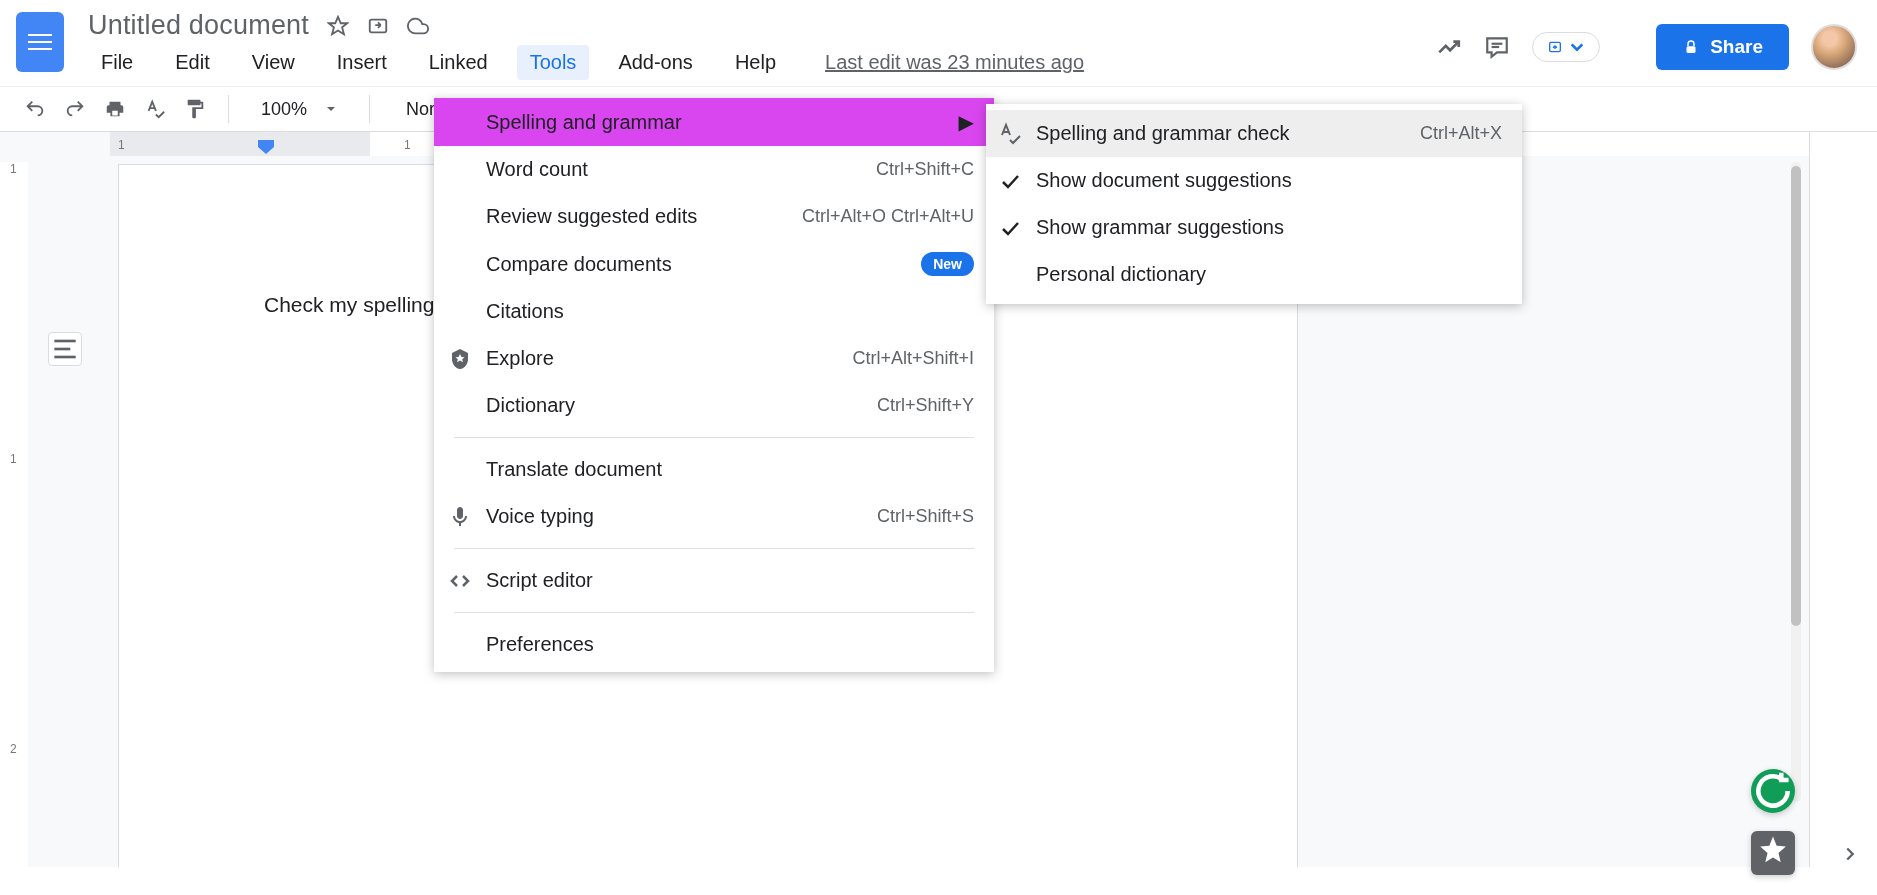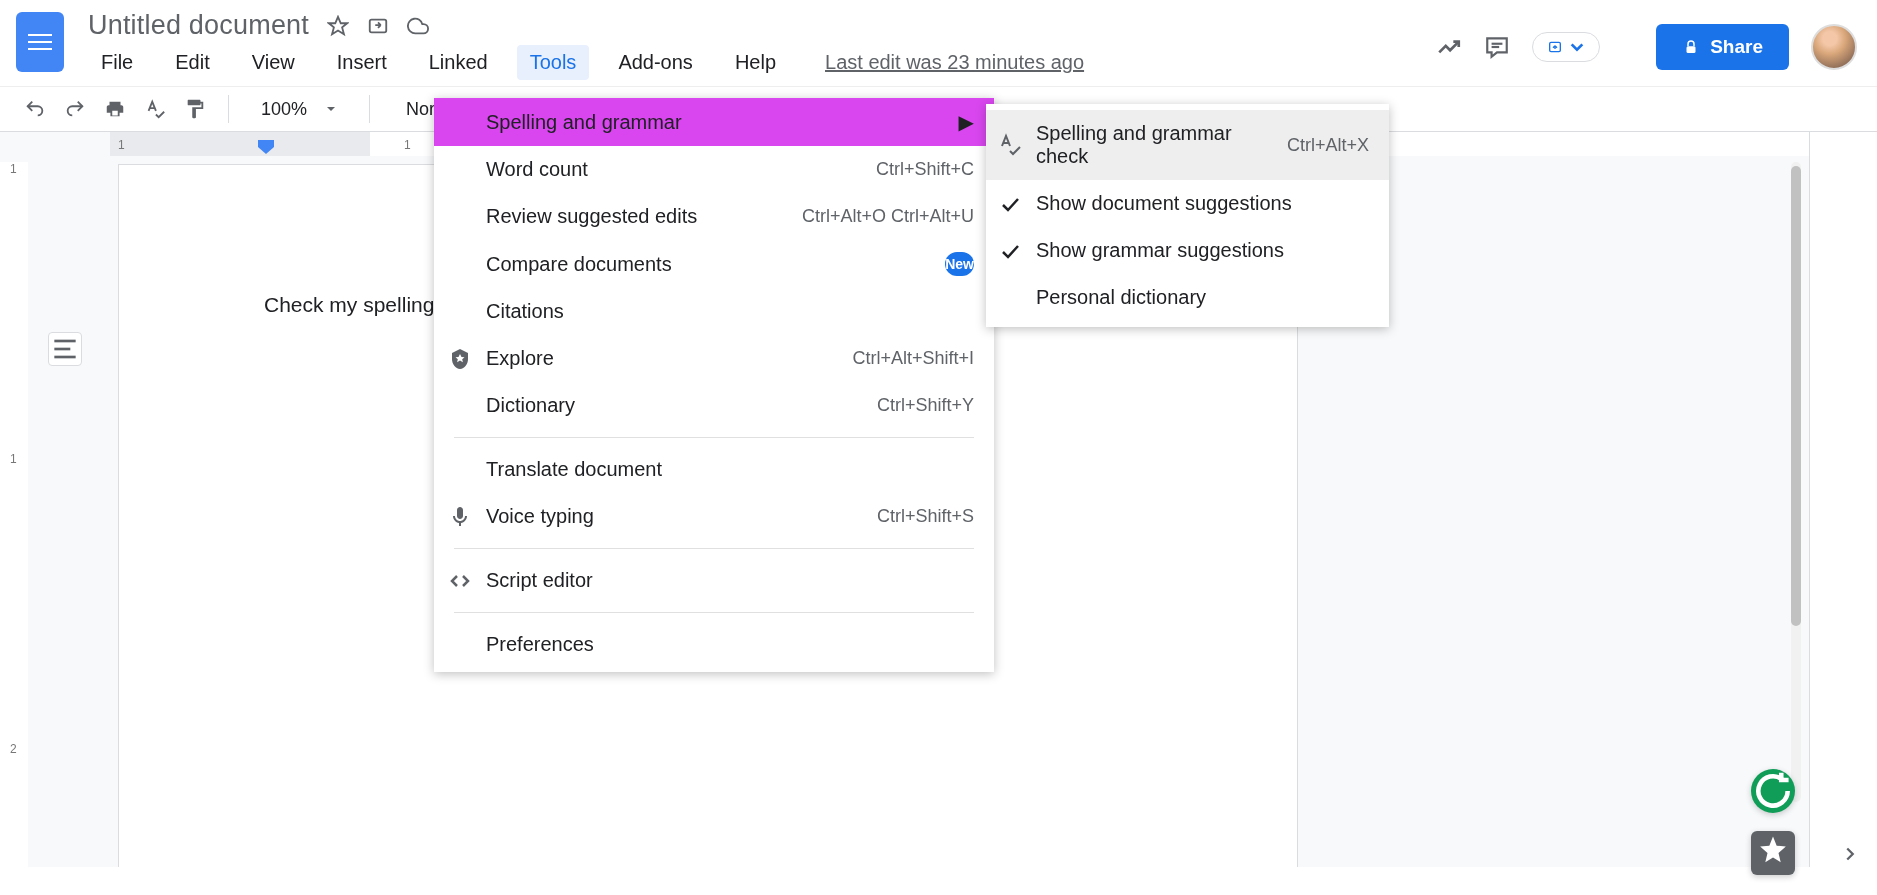--- a/index.html
+++ b/index.html
@@ -62,25 +62,25 @@
     .sp-sep { width:32px; height:1px; background:#dadce0;}
     .sp-plus { font-size:28px; color:#5f6368; font-weight:300;}
     
     
     .dropdown { position:absolute; left:434px; top:98px; width:560px; background:#fff; box-shadow:0 2px 10px rgba(0,0,0,0.25); z-index:50; padding-bottom:4px;}
     .dd-item { display:flex; align-items:center; padding:12px 20px 12px 52px; font-size:20px; color:#202124; position:relative; cursor:pointer;}
     .dd-item.highlighted { background:#d946ef;}
     .dd-item-icon { position:absolute; left:14px; width:24px; height:24px; display:flex; align-items:center; justify-content:center; color:#5f6368;}
     .dd-shortcut { margin-left:auto; color:#5f6368; font-size:18px;}
     .dd-arrow { margin-left:auto; color:#202124;}
-    .dd-badge { margin-left:auto; background:#1a73e8; color:#fff; font-size:14px; font-weight:600; padding:4px 0; border-radius:14px;}
+    .dd-badge { margin-left:auto; background:#1a73e8; color:#fff; font-size:14px; font-weight:600; padding:4px 12px; border-radius:14px;}
     .dd-divider { height:1px; background:#e0e0e0; margin:8px 20px;}
     
     
-    .submenu { position:absolute; left:986px; top:104px; width:403px; background:#fff; box-shadow:0 2px 10px rgba(0,0,0,0.25); z-index:60; padding:6px 0;}
+    .submenu { position:absolute; left:986px; top:104px; width:536px; background:#fff; box-shadow:0 2px 10px rgba(0,0,0,0.25); z-index:60; padding:6px 0;}
     .sm-item { display:flex; align-items:center; padding:12px 20px 12px 50px; font-size:20px; color:#202124; position:relative; cursor:pointer;}
     .sm-item.highlighted { background:#eee;}
     .sm-item-icon { position:absolute; left:12px; width:24px; height:24px; display:flex; align-items:center; justify-content:center; color:#202124;}
     .sm-shortcut { margin-left:auto; color:#5f6368; font-size:18px;}
     
     
     .float-btns { position:absolute; right:82px; bottom:20px; display:flex; flex-direction:column; gap:18px; align-items:center;}
     .float-btn { width:44px; height:44px; border-radius:50%; display:flex; align-items:center; justify-content:center; box-shadow:0 2px 6px rgba(0,0,0,0.2);}
     .float-green { background:#0f9d58; color:#fff;}
     .float-gray { background:#5f6368; color:#fff; border-radius:6px;}

